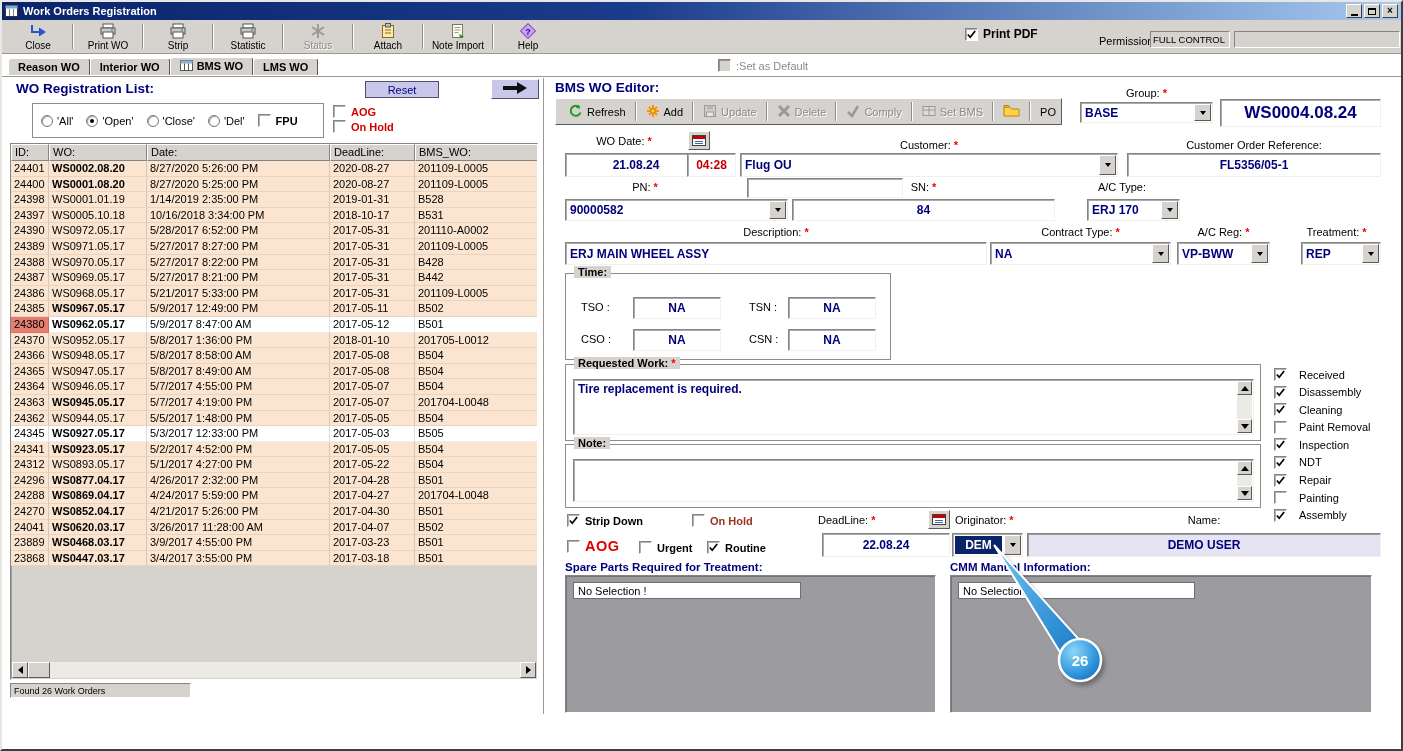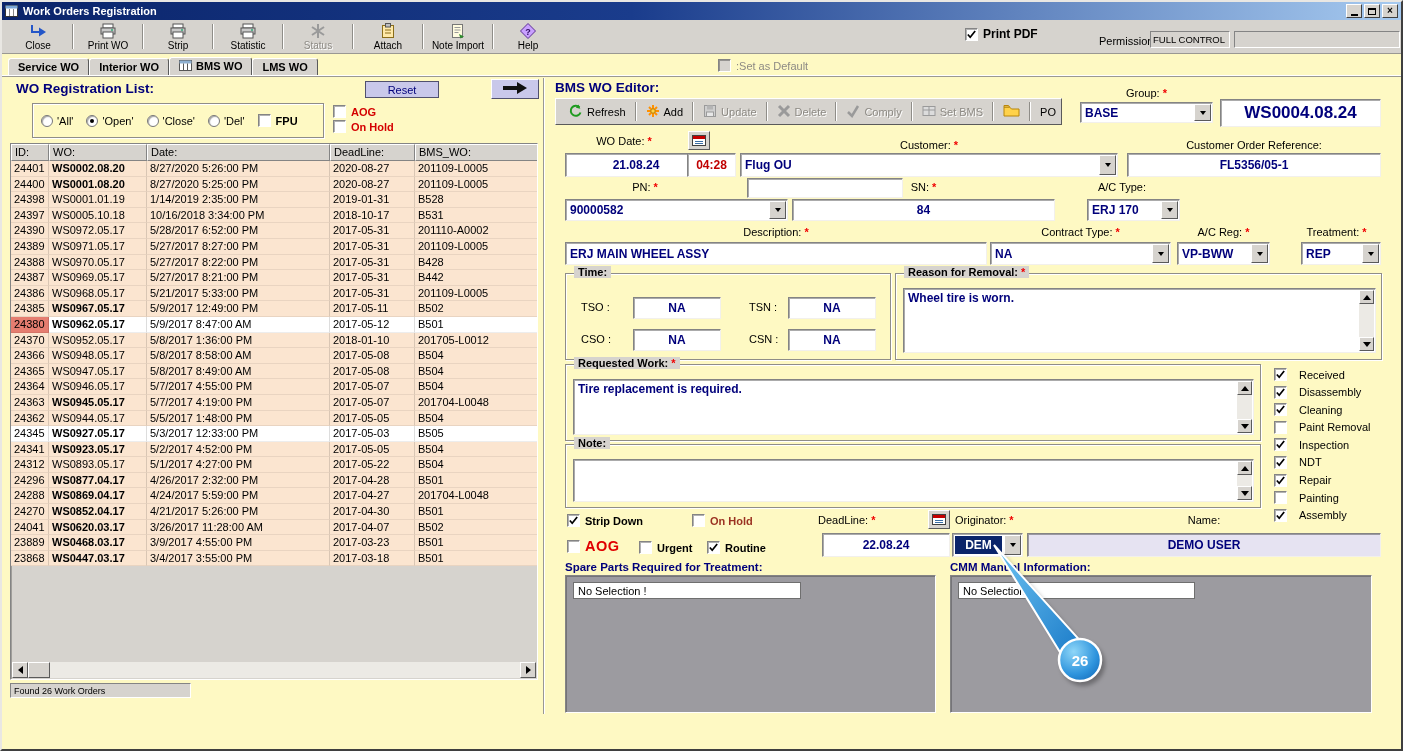--- a/index.html
+++ b/index.html
@@ -1,18 +1,18 @@
 <!DOCTYPE html>
 <html><head>
 <meta charset="utf-8">
 <style>
   * { box-sizing: border-box; margin: 0; padding: 0; }
   html,body { background:#555; }
   body { font-family:"Liberation Sans", sans-serif; font-size:11px; color:#000; }
-  #app { position:relative; width:1403px; height:751px; background:#fef9c3;
+  #app { position:relative; width:1403px; height:751px; background:#ffffff;
          border:2px solid; border-color:#e9e7e3 #3f3f3f #3f3f3f #e9e7e3; overflow:hidden; }
   .field   { position:absolute; background:#fff; border:1px solid; border-color:#848484 #f2f0ec #f2f0ec #848484;
              box-shadow:inset 1px 1px 0 rgba(0,0,0,.33); display:flex; align-items:center; overflow:hidden; }
   .field.center { justify-content:center; }
   .nv { color:#00007b; font-weight:bold; font-size:12px; white-space:nowrap; }
   .gbox { position:absolute; border:1px solid #8f8d88; box-shadow:inset 1px 1px 0 #fff, 1px 1px 0 #fff; }
   .legend { position:absolute; top:-8px; left:8px; background:#d6d3ce; padding:0 4px; font-weight:bold; white-space:nowrap; }
   .req { color:#f00000; font-weight:bold; margin-left:3px; }
   .lbl { position:absolute; white-space:nowrap; }
   .lbl.center { text-align:center; }
@@ -274,21 +274,21 @@
         </svg>
       </span>
     <span class="pl">Print PDF</span>
   </div>
   <span id="perm-label" class="lbl">Permission:</span>
   <div id="perm-field" class="field">FULL CONTROL</div>
   <div id="perm-extra" class="field"></div>
 
   <div id="tabs">
       <div class="tab">
-        <span>Service WO</span>
+        <span>Reason WO</span>
       </div>
       <div class="tab">
         <span>Interior WO</span>
       </div>
       <div class="tab active">
         <span><svg width="13" height="11">
             <rect x="0.5" y="0.5" width="12" height="10" fill="#fff" stroke="#555"></rect>
             <rect x="0.5" y="0.5" width="12" height="3" fill="#8fb0d0"></rect>
             <line x1="4.5" y1="3.5" x2="4.5" y2="10" stroke="#555"></line>
             <line x1="8.5" y1="3.5" x2="8.5" y2="10" stroke="#555"></line>
@@ -734,34 +734,20 @@
     <span class="lbl" style="left:15px;top:59px;">CSO :</span>
     <div class="field center" style="left:67px;top:55px;width:88px;height:22px;">
       <span class="nv">NA</span>
       </div>
     <span class="lbl" style="left:183px;top:59px;">CSN :</span>
     <div class="field center" style="left:222px;top:55px;width:88px;height:22px;">
       <span class="nv">NA</span>
       </div>
   </div>
 
-  <div class="gbox" style="left:893px;top:271px;width:487px;height:87px;">
-    <span class="legend"><span>Reason for Removal:</span><span class="req">*</span></span>
-    <div class="tarea" style="left:7px;top:14px;width:473px;height:65px;">
-      <div class="txt">Wheel tire is worn.</div>
-      <div class="vsb">
-        <div class="sbtn sbtn-top">
-            <span class="tri tri-up"></span>
-          </div>
-        <div class="sbtn sbtn-bottom">
-            <span class="tri tri-down"></span>
-          </div>
-      </div>
-    </div>
-  </div>
 
   <div class="gbox" style="left:563px;top:362px;width:696px;height:77px;">
     <span class="legend"><span>Requested Work:</span><span class="req">*</span></span>
     <div class="tarea" style="left:7px;top:14px;width:681px;height:56px;padding-left:16px;">
       <div class="txt">Tire replacement is required.</div>
       <div class="vsb">
         <div class="sbtn sbtn-top">
             <span class="tri tri-up"></span>
           </div>
         <div class="sbtn sbtn-bottom">

